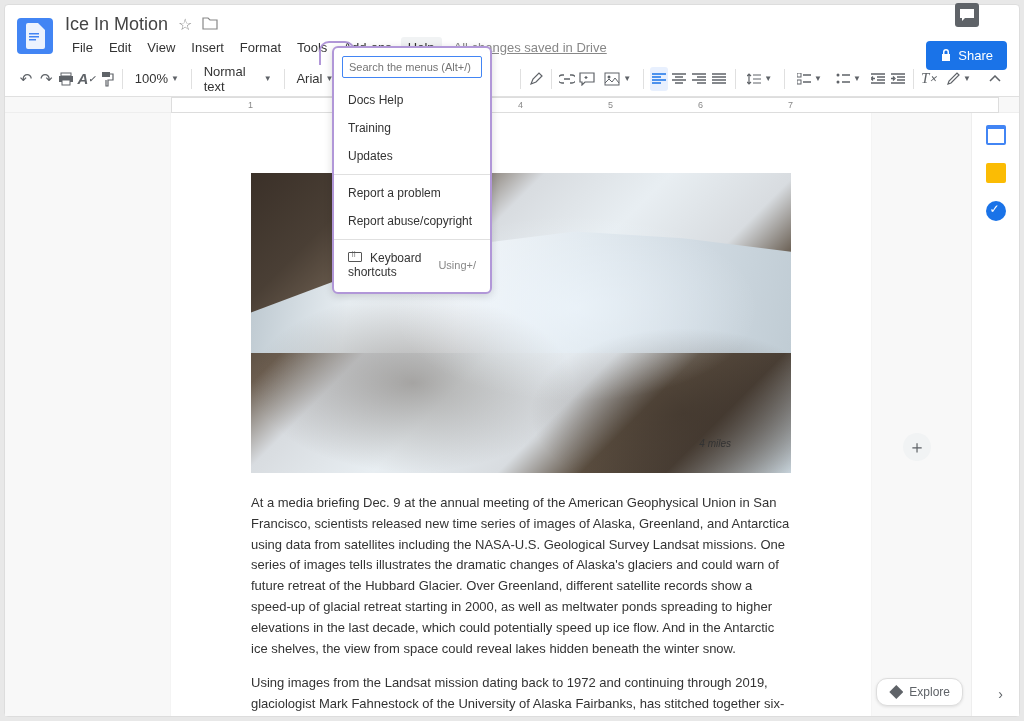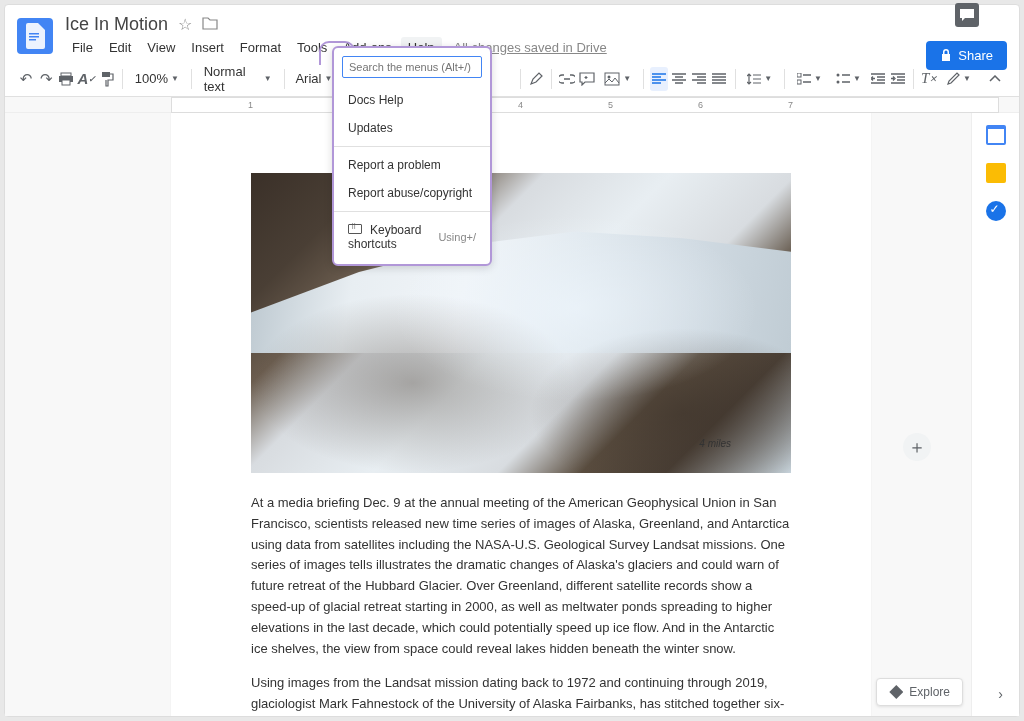--- a/index.html
+++ b/index.html
@@ -20,21 +20,21 @@
 .menu-item.active { background: #f1f3f4; }
 .save-status { font-size: 13px; color: #888; text-decoration: underline; margin-left: 10px; }
 .right-actions { display: flex; align-items: center; gap: 14px; flex-direction: column; }
 .comment-btn { width: 24px; height: 24px; background: #5f6368; border-radius: 3px; display: flex; align-items: center; justify-content: center; }
 .share-btn { background: #1a73e8; color: #fff; padding: 7px 14px; border-radius: 4px; font-size: 13px; font-weight: 500; display: flex; align-items: center; gap: 6px; cursor: pointer; }
 
 
 .toolbar { display: flex; align-items: center; padding: 3px 12px; border-bottom: 1px solid #e0e0e0; height: 36px; gap: 2px; }
 .tb-btn { width: 24px; height: 24px; display: flex; align-items: center; justify-content: center; color: #5f6368; cursor: pointer; border-radius: 3px; font-size: 15px; }
 .tb-sep { width: 1px; height: 20px; background: #e0e0e0; margin: 0 4px; }
-.tb-dropdown { display: flex; align-items: center; padding: 2px 6px; font-size: 13px; color: #333; cursor: pointer; border-radius: 3px; gap: 3px; justify-content: flex-end; }
+.tb-dropdown { display: flex; align-items: center; padding: 2px 6px; font-size: 13px; color: #333; cursor: pointer; border-radius: 3px; gap: 3px; }
 .dd-arrow { font-size: 8px; color: #5f6368; }
 .tb-active { background: #e8f0fe; color: #1a73e8; }
 .toolbar-right { margin-left: auto; display: flex; align-items: center; gap: 6px; }
 
 
 .ruler-area { height: 16px; background: #f8f8f8; border-bottom: 1px solid #eee; position: relative; }
 .ruler { position: absolute; left: 166px; right: 20px; height: 16px; background: #fff; border: 1px solid #ddd; font-size: 9px; color: #888; display: flex; align-items: center; overflow: hidden; }
 .ruler-tick { position: absolute; top: 2px; }
 
 
@@ -64,21 +64,21 @@
 .help-dropdown { position: absolute; top: 41px; left: 327px; width: 160px; background: #fff; border: 2px solid #b197d8; border-radius: 6px; box-shadow: 0 2px 8px rgba(0,0,0,0.15); z-index: 100; padding-bottom: 6px; }
 .search-box { margin: 8px; height: 22px; border: 1px solid #4285f4; border-radius: 2px; padding: 0 6px; display: flex; align-items: center; }
 .search-box input { border: none; outline: none; font-size: 11px; color: #888; width: 100%; }
 .help-item { padding: 7px 14px; font-size: 12px; color: #333; cursor: pointer; display: flex; align-items: center; justify-content: space-between; }
 .help-sep { height: 1px; background: #e0e0e0; margin: 4px 0; }
 .help-shortcut { font-size: 11px; color: #888; }
 .kb-icon { width: 14px; height: 10px; border: 1px solid #555; border-radius: 1px; display: inline-block; margin-right: 8px; position: relative; }
 .kb-icon::after { content: '⠿'; font-size: 7px; position: absolute; top: -2px; left: 2px; color: #555; }
 
 
-.explore-btn { position: absolute; bottom: 10px; right: 56px; background: #fff; border: 1px solid #ddd; border-radius: 4px; padding: 6px 12px; font-size: 12px; color: #5f6368; display: flex; align-items: center; gap: 6px; cursor: pointer; box-shadow: 0 1px 3px rgba(0,0,0,0.1); }
+.explore-btn { position: absolute; bottom: 10px; right: 56px; background: #fff; border: 1px solid #ddd; border-radius: 11px; padding: 6px 12px; font-size: 12px; color: #5f6368; display: flex; align-items: center; gap: 6px; cursor: pointer; box-shadow: 0 1px 3px rgba(0,0,0,0.1); }
 .explore-icon { width: 14px; height: 14px; background: #5f6368; clip-path: polygon(50% 0, 100% 50%, 50% 100%, 0 50%); }
 .sidebar-chevron { position: absolute; bottom: 14px; right: 16px; color: #5f6368; font-size: 14px; cursor: pointer; }
 
 
 .help-ring { position: absolute; top: 36px; left: 314px; width: 36px; height: 24px; border: 2px solid #b197d8; border-bottom: none; border-radius: 10px 10px 0 0; z-index: 99; }
 </style>
 </head>
 <body>
 
 <div class="app-window">
@@ -295,20 +295,21 @@
     </div>
   </div>
 
   <div class="help-ring"></div>
 
   <div class="help-dropdown">
     <div class="search-box">
       <input type="text" placeholder="Search the menus (Alt+/)" style="">
     </div>
     <div class="help-item">Docs Help</div>
+    <div class="help-item">Training</div>
     <div class="help-item">Updates</div>
     <div class="help-sep"></div>
     <div class="help-item">Report a problem</div>
     <div class="help-item">Report abuse/copyright</div>
     <div class="help-sep"></div>
     <div class="help-item">
       <span><span class="kb-icon"></span><span>Keyboard shortcuts</span></span>
       <span class="help-shortcut">Using+/</span>
     </div>
   </div>

